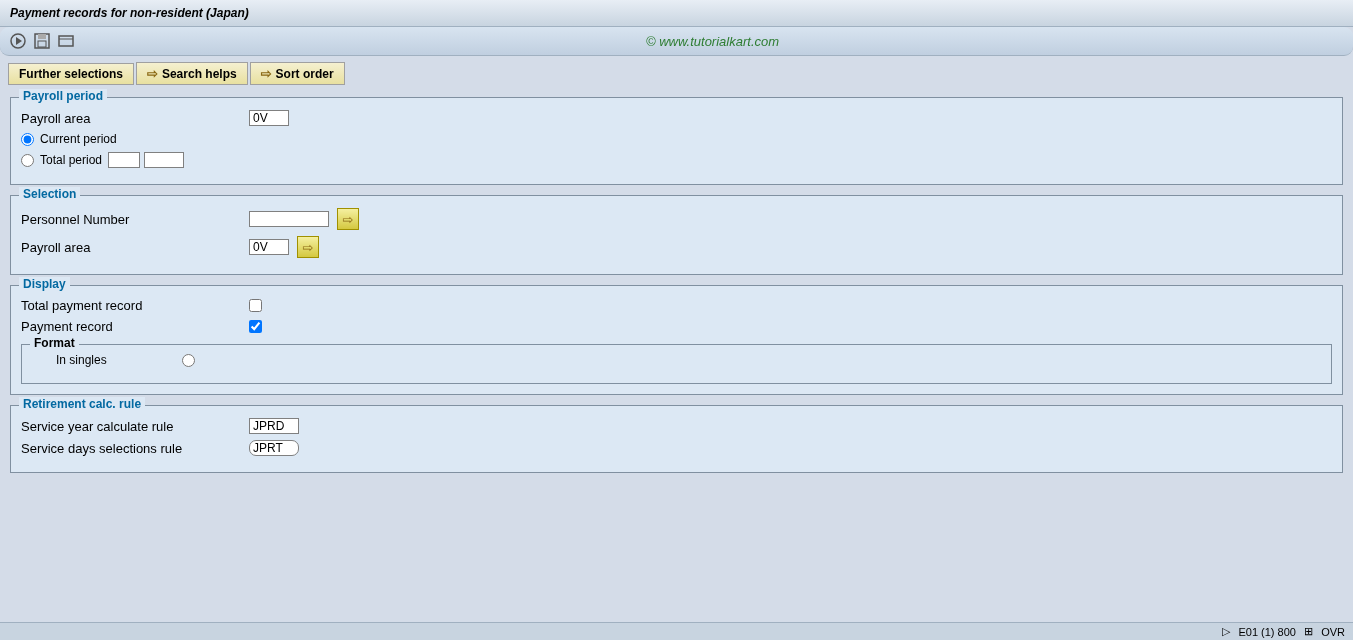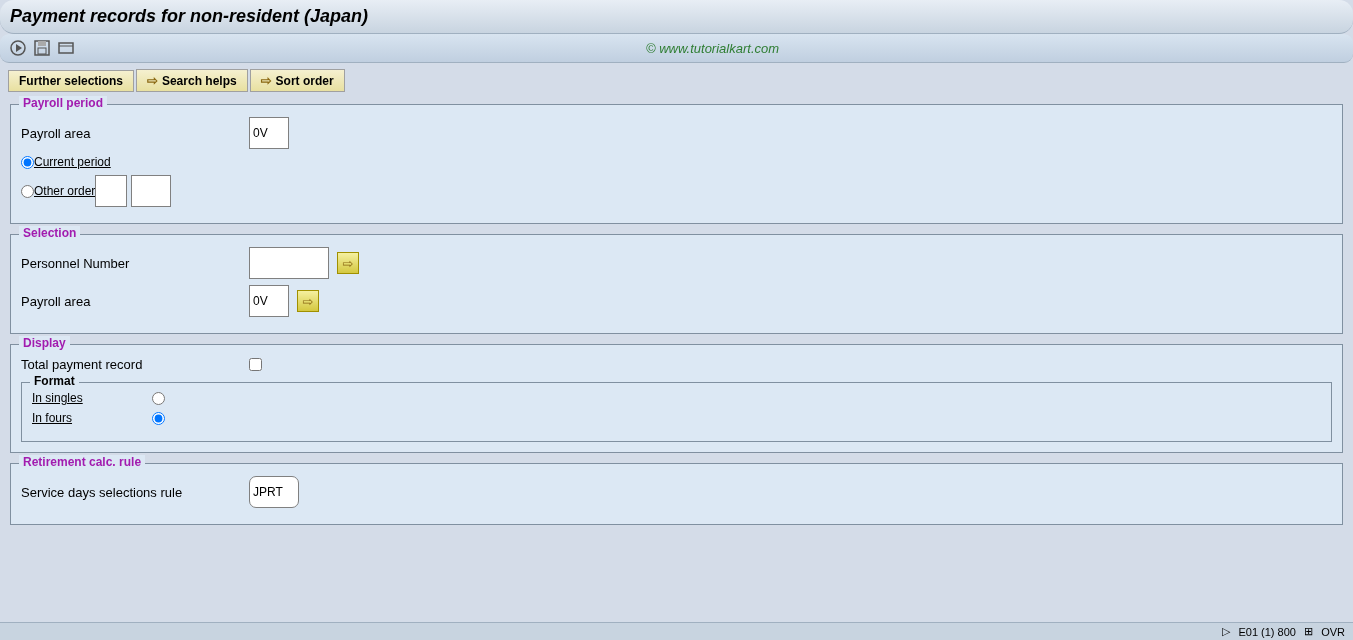--- a/index.html
+++ b/index.html
@@ -6,24 +6,23 @@
     body {
       font-family: Arial, sans-serif;
       font-size: 12px;
       background-color: #d4dce8;
       color: #000;
     }
     .title-bar {
       background: linear-gradient(to bottom, #e8eef5, #c8d4e0);
       padding: 6px 10px;
       font-weight: bold;
-      font-size: 18px;
+      font-size: 12px;
       font-style: italic;
       border-bottom: 1px solid #a0b0c0;
-      border-radius: 14px;
     }
     .toolbar {
       background: linear-gradient(to bottom, #d8e4f0, #c0cfe0);
       padding: 4px 8px;
       display: flex;
       align-items: center;
       border-bottom: 1px solid #a0b0c0;
       gap: 4px;
       border-radius: 9px;
     }
@@ -76,50 +75,50 @@
       position: relative;
     }
     .section-title {
       position: absolute;
       top: -9px;
       left: 8px;
       background: #dce8f4;
       padding: 0 4px;
       font-size: 12px;
       font-weight: bold;
-      color: #a21caf;
+      color: #0369a1;
     }
     .section-body {
       padding: 12px 10px 10px 10px;
     }
     .field-row {
       display: flex;
       align-items: center;
       margin-bottom: 6px;
       gap: 8px;
     }
     .field-label {
       width: 220px;
       font-size: 13px;
     }
     .field-input {
       border: 1px solid #808080;
       background: #fff;
       padding: 1px 3px;
       font-size: 12px;
-      height: 32px;
+      height: 16px;
     }
     .field-input-small {
       width: 40px;
     }
     .radio-row {
       display: flex;
       align-items: center;
       margin-bottom: 6px;
-      text-decoration: underline;
+      gap: 6px;
     }
     .radio-row input[type="radio"] {
       margin: 0;
     }
     .nav-btn {
       width: 22px;
       height: 22px;
       border: 1px solid #a09000;
       background: linear-gradient(to bottom, #f5f0a0, #d4c840);
       cursor: pointer;
@@ -222,21 +221,21 @@
       <div class="field-row">
         <span class="field-label">Payroll area</span>
         <input type="text" class="field-input field-input-small" value="0V" style="">
       </div>
       <div class="radio-row">
         <input type="radio" name="period" checked="" style="">
         <span>Current period</span>
       </div>
       <div class="radio-row">
         <input type="radio" name="period" style="">
-        <span>Other order</span>
+        <span>Total period</span>
         <div class="period-inputs">
           <input type="text" class="field-input" style="width: 32px;" value="">
           <input type="text" class="field-input" style="width: 40px;" value="">
         </div>
       </div>
     </div>
   </div>
 
   <div class="section">
     <span class="section-title">Selection</span>
@@ -254,38 +253,42 @@
     </div>
   </div>
 
   <div class="section">
     <span class="section-title">Display</span>
     <div class="section-body">
       <div class="checkbox-row">
         <span class="field-label">Total payment record</span>
         <input type="checkbox" style="">
       </div>
+      <div class="checkbox-row">
+        <span class="field-label">Payment record</span>
+        <input type="checkbox" checked="" style="">
+      </div>
 
       <div class="format-section">
         <span class="format-title">Format</span>
         <div class="radio-row">
-          <span style="width:120px;">In singles</span>
+          <span style="width:120px;margin-left:24px;">In singles</span>
           <input type="radio" name="format" style="">
-        </div>
-        <div class="radio-row">
-          <span style="width:120px;">In fours</span>
-          <input type="radio" name="format" checked="" style="">
         </div>
       </div>
     </div>
   </div>
 
   <div class="section">
     <span class="section-title">Retirement calc. rule</span>
     <div class="section-body">
+      <div class="field-row">
+        <span class="field-label">Service year calculate rule</span>
+        <input type="text" class="field-input" style="width: 50px;" value="JPRD">
+      </div>
       <div class="field-row">
         <span class="field-label">Service days selections rule</span>
         <input type="text" class="field-input" style="width: 50px; border-radius: 7px;" value="JPRT">
       </div>
     </div>
   </div>
 
 </div>
 
 <div class="status-bar">

